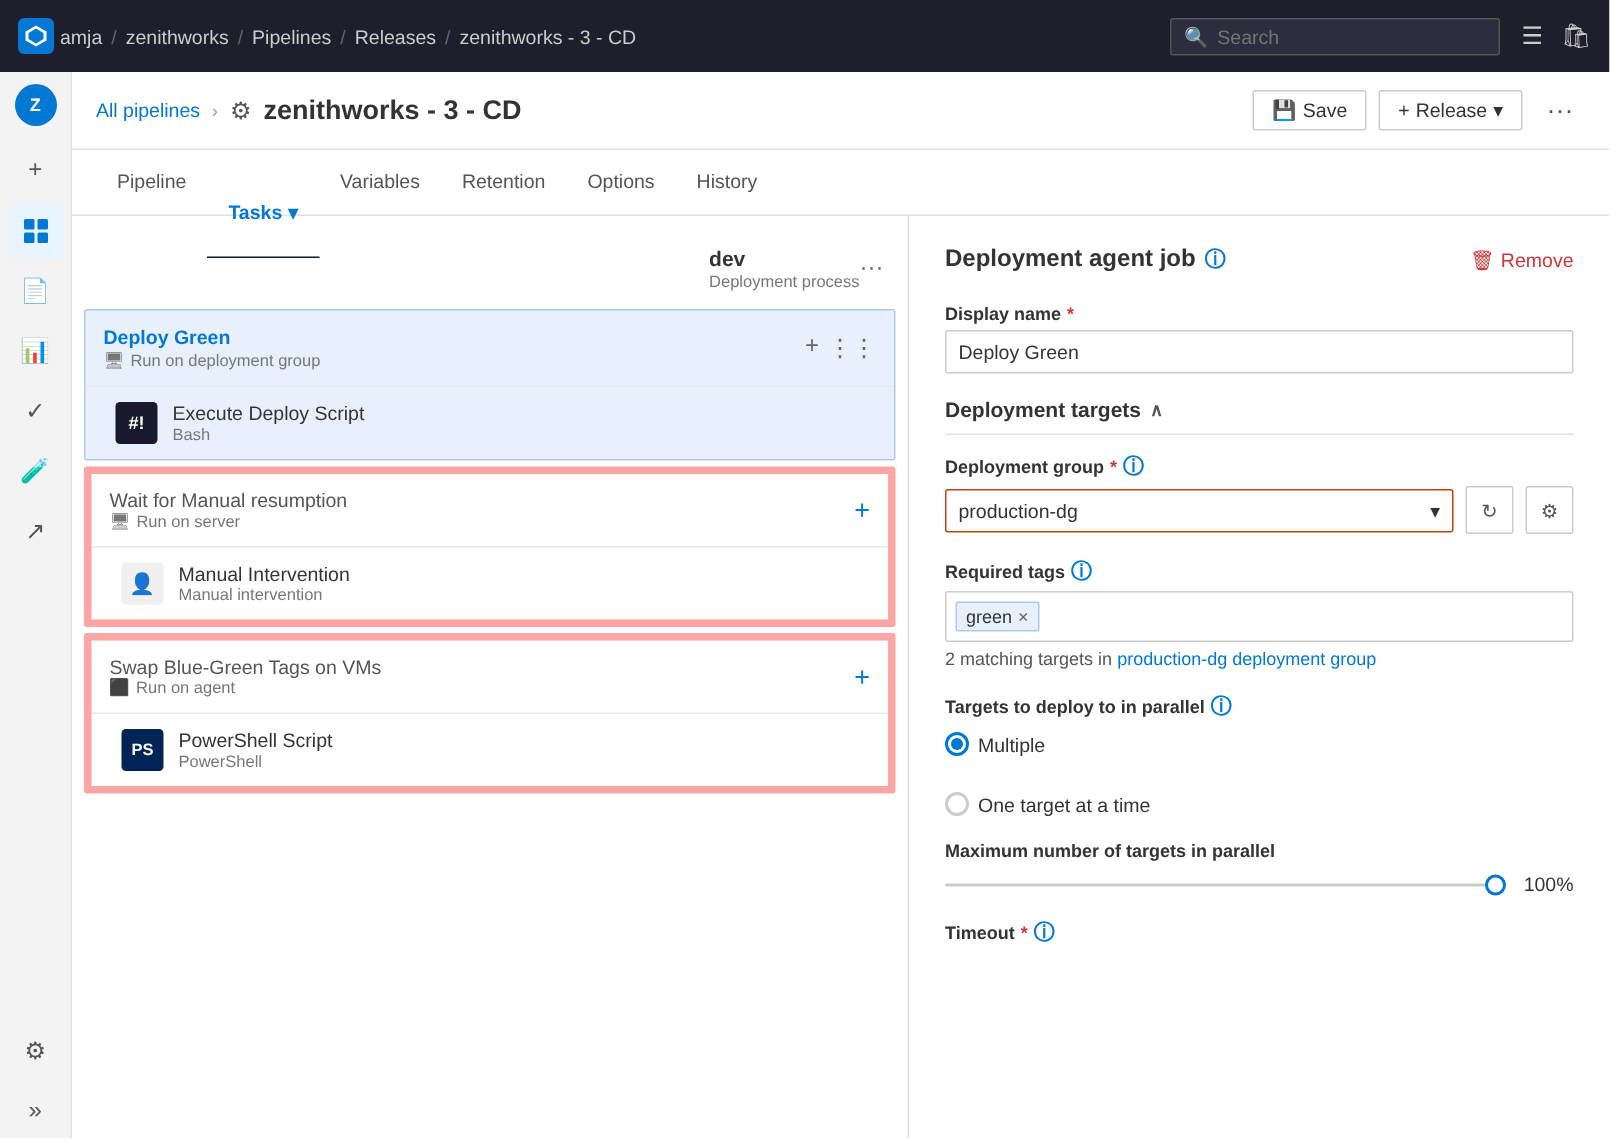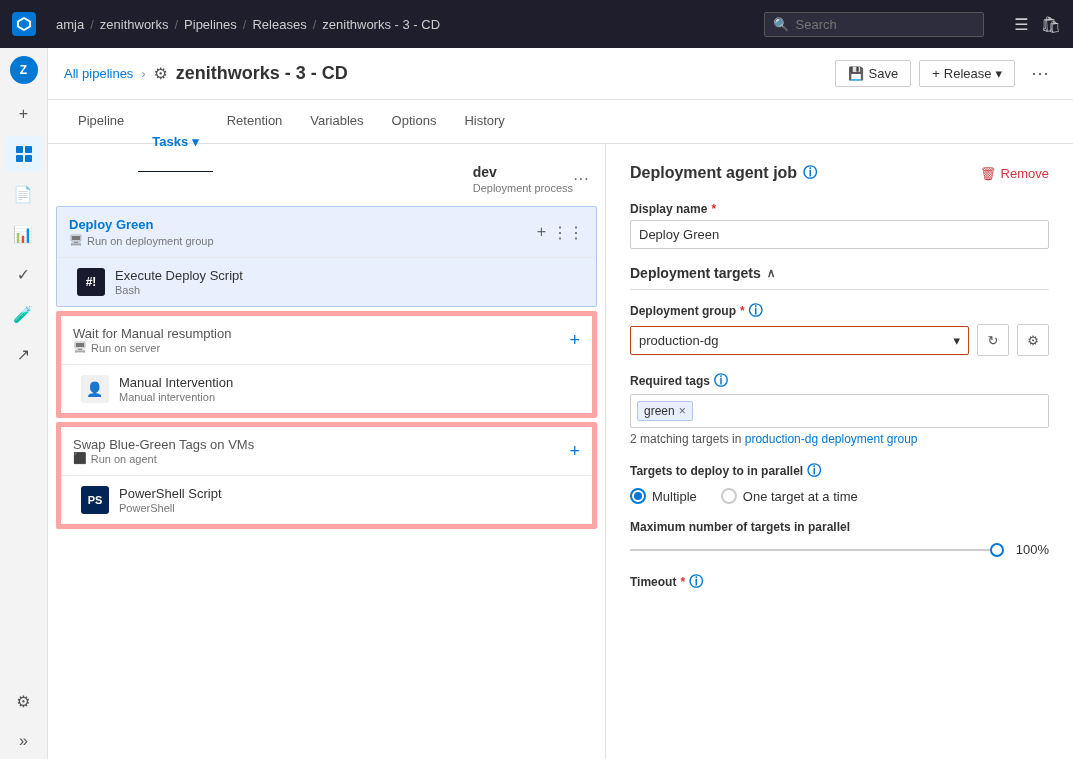--- a/index.html
+++ b/index.html
@@ -5,21 +5,21 @@
     * { box-sizing: border-box; margin: 0; padding: 0; }
     body { font-family: "Segoe UI", Arial, sans-serif; font-size: 13px; color: #333; background: #fff; overflow: hidden; }
 
     
     .top-bar {
       height: 48px;
       background: #1e1e2d;
       display: flex;
       align-items: center;
       padding: 0 12px;
-      gap: 20px;
+      gap: 4px;
     }
     .top-bar-logo {
       width: 24px; height: 24px;
       background: #0078d4;
       border-radius: 4px;
       display: flex; align-items: center; justify-content: center;
     }
     .top-bar-logo svg { width: 16px; height: 16px; fill: white; }
     .breadcrumb {
       display: flex; align-items: center; gap: 6px;
@@ -245,21 +245,21 @@
       display: flex; align-items: center; gap: 4px;
     }
     .tag-remove { cursor: pointer; color: #666; font-size: 12px; }
 
     .match-text {
       font-size: 12px; color: #555; margin-top: 4px;
     }
     .match-text .link { color: #0078d4; }
 
     
-    .radio-group { display: flex; gap: 24px; margin-top: 8px; }
+    .radio-group { display: flex; gap: 24px; margin-top: 8px; flex-direction: column; }
     .radio-option { display: flex; align-items: center; gap: 6px; cursor: pointer; font-size: 13px; }
     .radio-circle {
       width: 16px; height: 16px; border-radius: 50%;
       border: 2px solid #ccc; display: flex; align-items: center; justify-content: center;
     }
     .radio-circle.selected { border-color: #0078d4; }
     .radio-inner { width: 8px; height: 8px; border-radius: 50%; background: #0078d4; }
 
     
     .slider-row { display: flex; align-items: center; gap: 12px; margin-top: 8px; }
@@ -345,22 +345,22 @@
         <span class="btn-more">···</span>
       </div>
     </div>
 
     <div class="tabs-bar">
       <div class="tab">Pipeline</div>
       <div class="tab active tab-tasks">
         <span>Tasks</span>
         <span>▾</span>
       </div>
+      <div class="tab">Variables</div>
       <div class="tab">Retention</div>
-      <div class="tab">Variables</div>
       <div class="tab">Options</div>
       <div class="tab">History</div>
     </div>
 
     <div class="content-area">
 
       <div class="left-panel">
 
         <div class="stage-header">
           <div>

